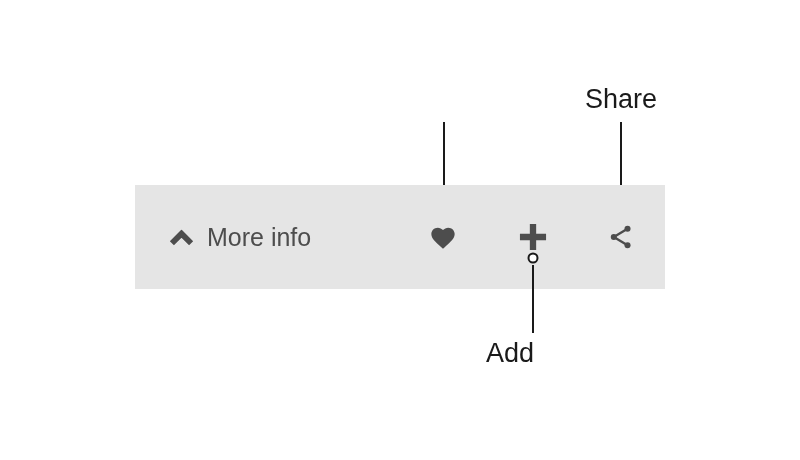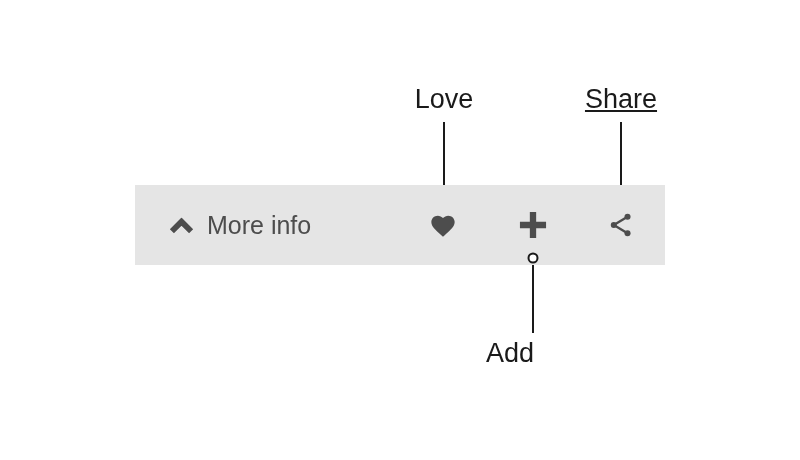--- a/index.html
+++ b/index.html
@@ -17,21 +17,21 @@
   .stage {
     position: absolute;
     inset: 0;
   }
   
   .toolbar {
     position: absolute;
     left: 135px;
     top: 185px;
     width: 530px;
-    height: 80px;
+    height: 104px;
     background: #e5e5e5;
   }
   .more-info {
     position: absolute;
     left: 34px;
     top: 50%;
     transform: translateY(-50%);
     display: flex;
     align-items: center;
     gap: 13px;
@@ -80,25 +80,24 @@
     background: #ffffff;
     transform: translate(-50%, -50%);
   }
   svg { display: block; }
 </style>
 </head>
 <body>
 
 <div class="stage">
 
-  <div class="annotation-label" style="left:444px; top:84px;">Love</div>
   <div class="leader-line" style="left:444px; top:122px; height:68px;"></div>
   <div class="connector-dot" style="left:444px; top:197px;"></div>
 
-  <div class="annotation-label" style="left:621px; top:84px;text-decoration:underline;">Share</div>
+  <div class="annotation-label" style="left:621px; top:84px;">Share</div>
   <div class="leader-line" style="left:621px; top:122px; height:68px;"></div>
   <div class="connector-dot" style="left:621px; top:197px;"></div>
 
   <div class="toolbar">
 
     <div class="more-info">
       <span>
         <svg width="25" height="16" viewBox="0 0 26 16" aria-hidden="true">
           <path d="M3 14 L13 4 L23 14" fill="none" stroke="#4d4d4d" stroke-width="6" stroke-linejoin="miter"></path>
         </svg>

